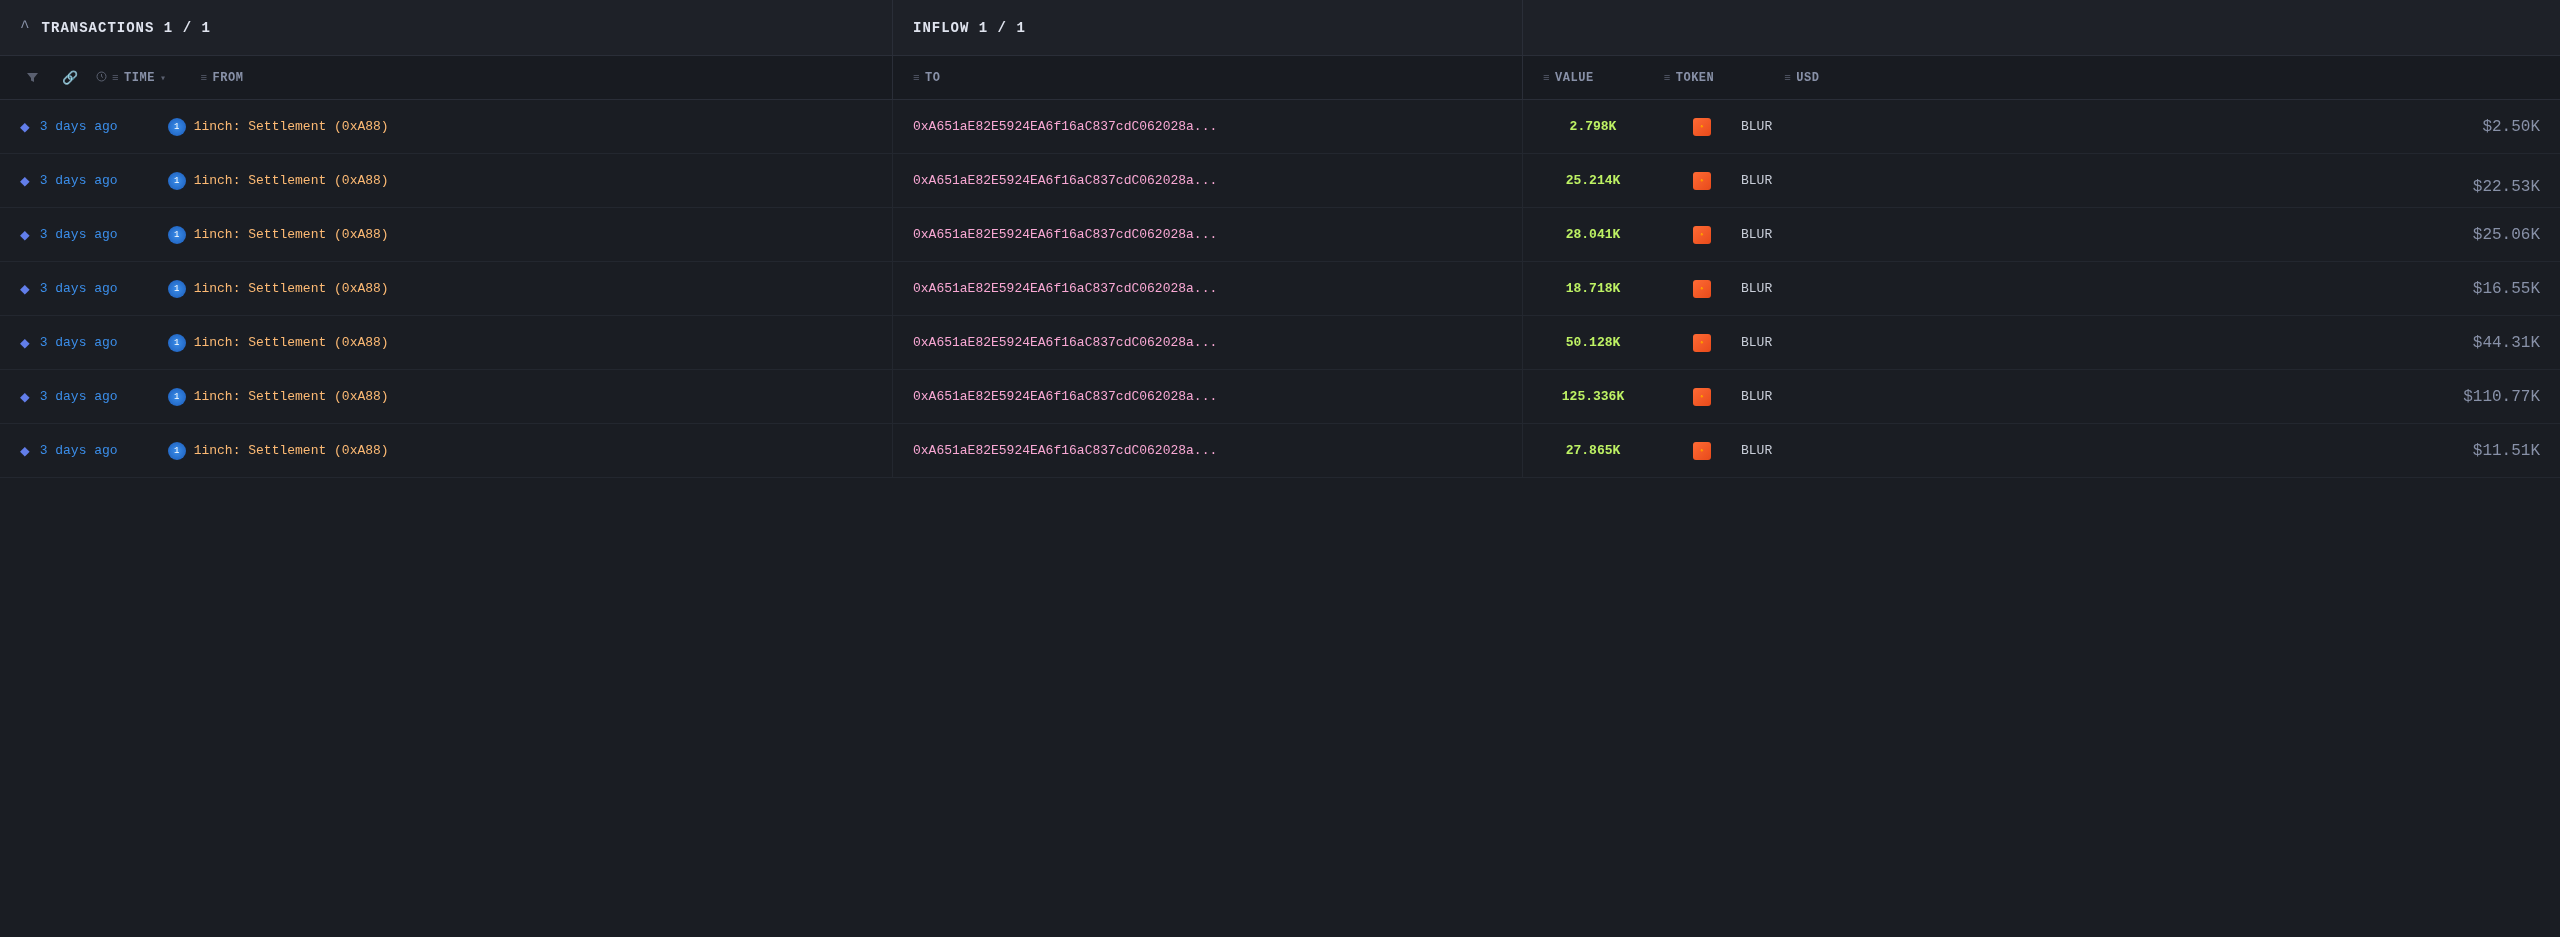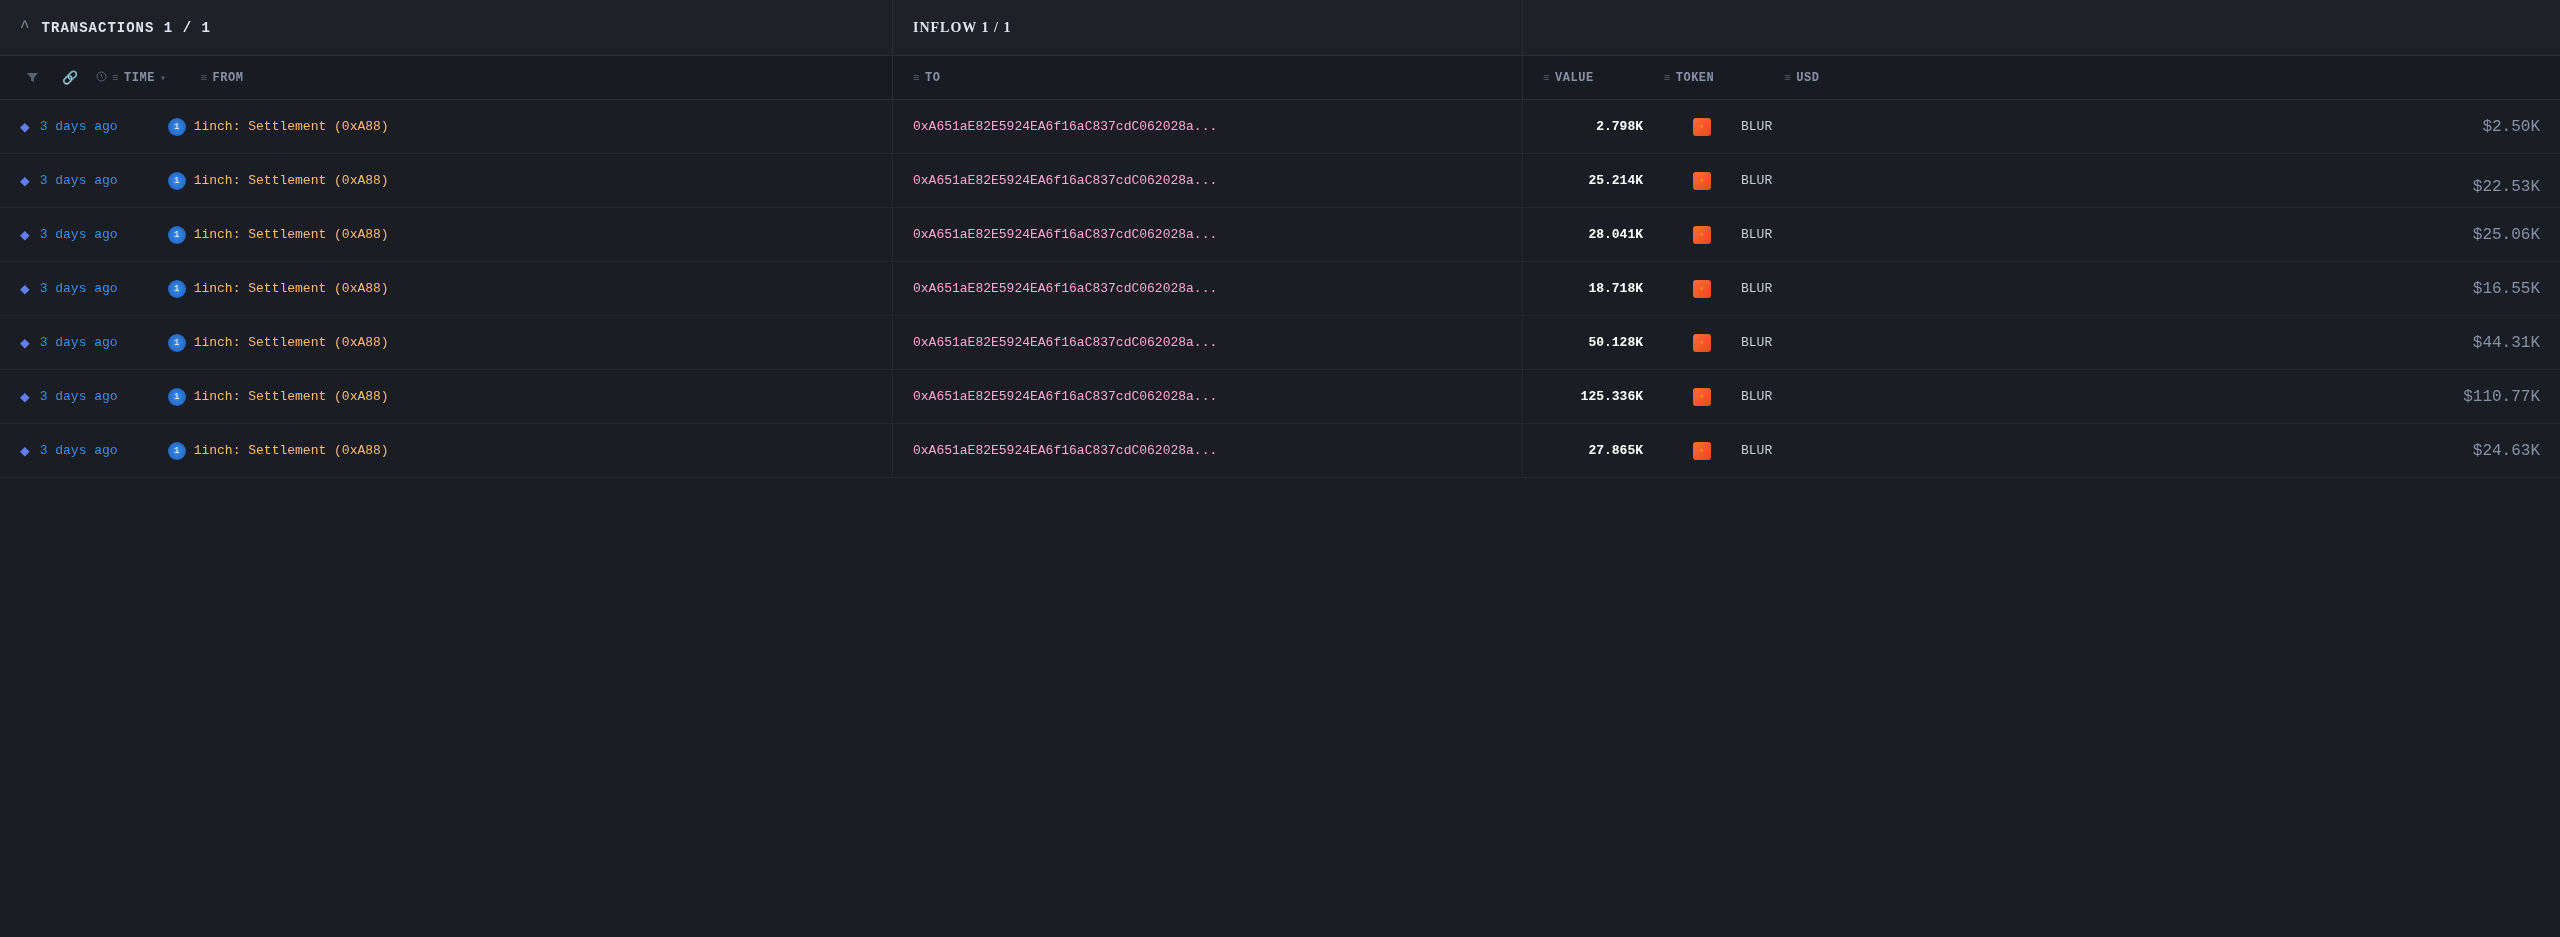--- a/index.html
+++ b/index.html
@@ -34,21 +34,20 @@
     }
 
     .header-section.transactions {
       width: 893px;
       gap: 12px;
     }
 
     .header-section.inflow {
       width: 630px;
       gap: 12px;
-      font-family: Liberation Serif, serif;
     }
 
     .header-section.outflow {
       flex: 1;
       gap: 12px;
     }
 
     .header-title {
       color: #e0e4ef;
       font-weight: 700;
@@ -198,25 +197,25 @@
       flex: 1;
     }
 
     .to-cell {
       color: #f9a8d4;
       font-size: 13px;
       flex: 1;
     }
 
     .value-cell {
-      color: #ffffff;
+      color: #bef264;
       font-size: 13px;
       font-weight: 600;
       min-width: 100px;
-      text-align: right;
+      text-align: center;
     }
 
     .blur-icon {
       width: 18px;
       height: 18px;
       background: linear-gradient(135deg, #ff6b35 0%, #e84a1a 100%);
       border-radius: 3px;
       display: flex;
       align-items: center;
       justify-content: center;
@@ -449,16 +448,16 @@
       <div class="oneinch-icon">1</div>
       <span class="from-cell">1inch: Settlement (0xA88)</span>
     </div>
     <div class="tx-section-inflow">
       <span class="to-cell">0xA651aE82E5924EA6f16aC837cdC062028a...</span>
     </div>
     <div class="tx-section-outflow">
       <span class="value-cell">27.865K</span>
       <div class="blur-icon" style="margin-left:30px; margin-right:4px;">🔸</div>
       <span class="token-cell">BLUR</span>
-      <span class="usd-cell" style="margin-left: auto;">$24.63K</span>
+      <span class="usd-cell" style="margin-left: auto;">$11.51K</span>
     </div>
   </div>
   </div>
 
 </body></html>

